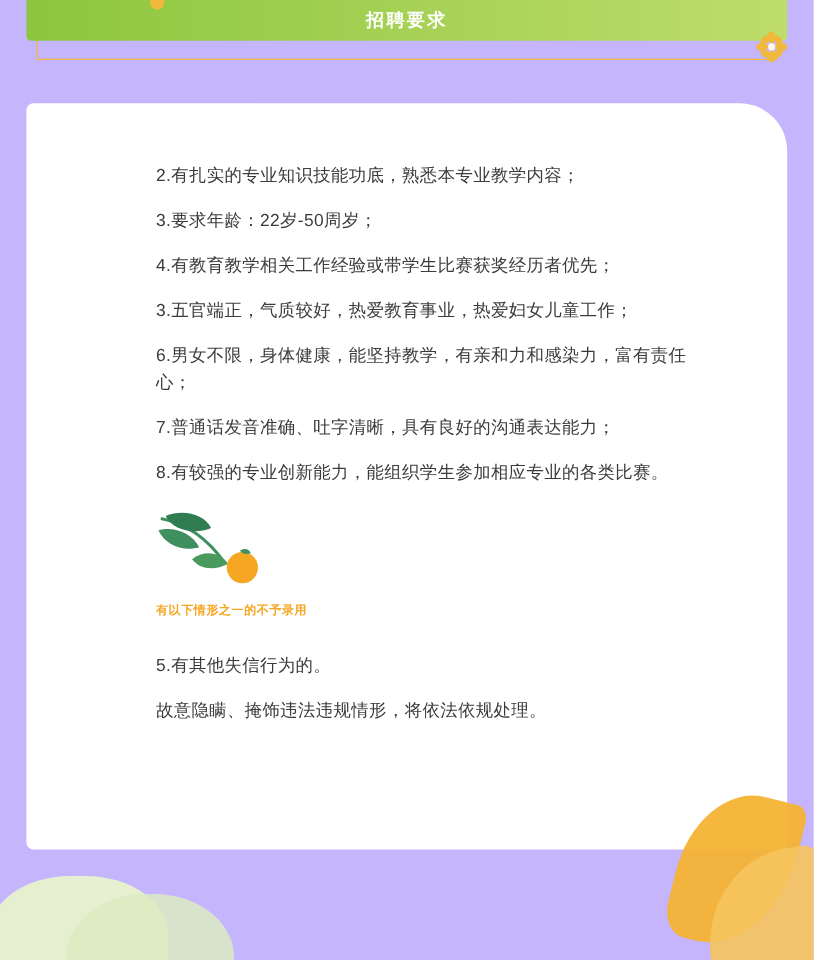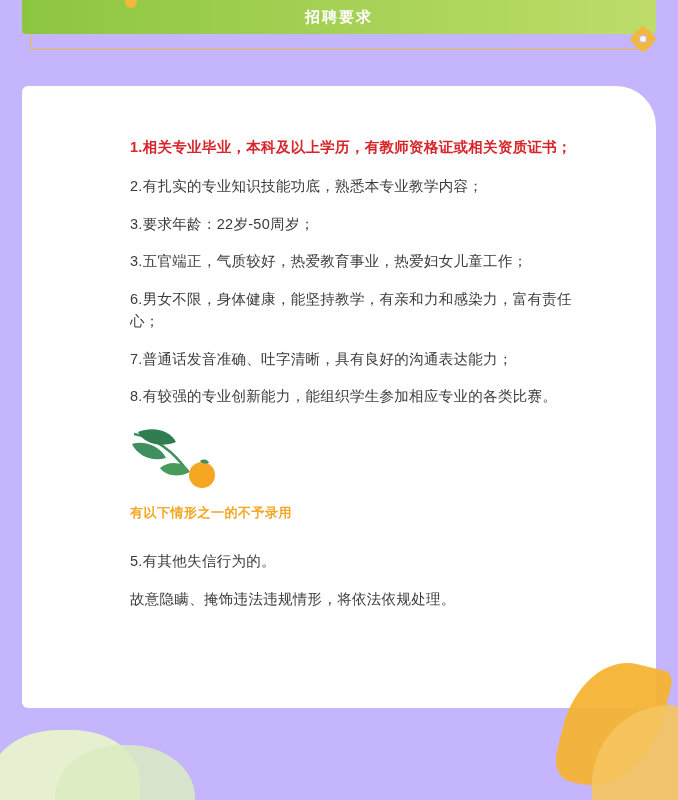--- a/index.html
+++ b/index.html
@@ -149,21 +149,21 @@
   .branch {
     position: relative;
     margin-top: 20px;
     margin-bottom: 6px;
     height: 70px;
     width: 110px;
   }
 
   .section-subtitle {
     color: #f5a623;
-    font-size: 13px;
+    font-size: 10px;
     font-weight: bold;
     letter-spacing: .5px;
     margin-top: 0;
     margin-bottom: 28px;
   }
 
   .dq-line {
     font-size: 14.5px;
     color: #3b3b3b;
     line-height: 1.55;
@@ -202,23 +202,23 @@
       <ellipse cx="18.5" cy="18.5" rx="4.4" ry="2.9" transform="rotate(-45 18.5 18.5)"></ellipse>
       <ellipse cx="18.5" cy="7.5" rx="4.4" ry="2.9" transform="rotate(45 18.5 7.5)"></ellipse>
       <ellipse cx="7.5" cy="18.5" rx="4.4" ry="2.9" transform="rotate(45 7.5 18.5)"></ellipse>
     </g>
     <circle cx="13" cy="13" r="3" fill="#fdf6e5"></circle>
   </svg>
 
   <div class="card">
     <div class="content">
 
-      <div class="req-line first">1.相关专业毕业，本科及以上学历，有教师资格证或相关资质证书；</div>
       <div class="req-line">2.有扎实的专业知识技能功底，熟悉本专业教学内容；</div>
       <div class="req-line">3.要求年龄：22岁-50周岁；</div>
+      <div class="req-line">4.有教育教学相关工作经验或带学生比赛获奖经历者优先；</div>
       <div class="req-line">3.五官端正，气质较好，热爱教育事业，热爱妇女儿童工作；</div>
       <div class="req-line">6.男女不限，身体健康，能坚持教学，有亲和力和感染力，富有责任心；</div>
       <div class="req-line">7.普通话发音准确、吐字清晰，具有良好的沟通表达能力；</div>
       <div class="req-line">8.有较强的专业创新能力，能组织学生参加相应专业的各类比赛。</div>
 
       <div class="branch">
         <svg width="110" height="72" viewBox="0 0 110 72">
           <path d="M4 6 C26 10, 44 24, 58 44" stroke="#3f8f5f" stroke-width="2.5" fill="none"></path>
           <path d="M8 4 C22 -2, 40 2, 46 14 C32 20, 14 16, 8 4 Z" fill="#2f7d51"></path>
           <path d="M2 16 C14 12, 30 18, 36 30 C22 34, 8 28, 2 16 Z" fill="#3f8f5f"></path>

